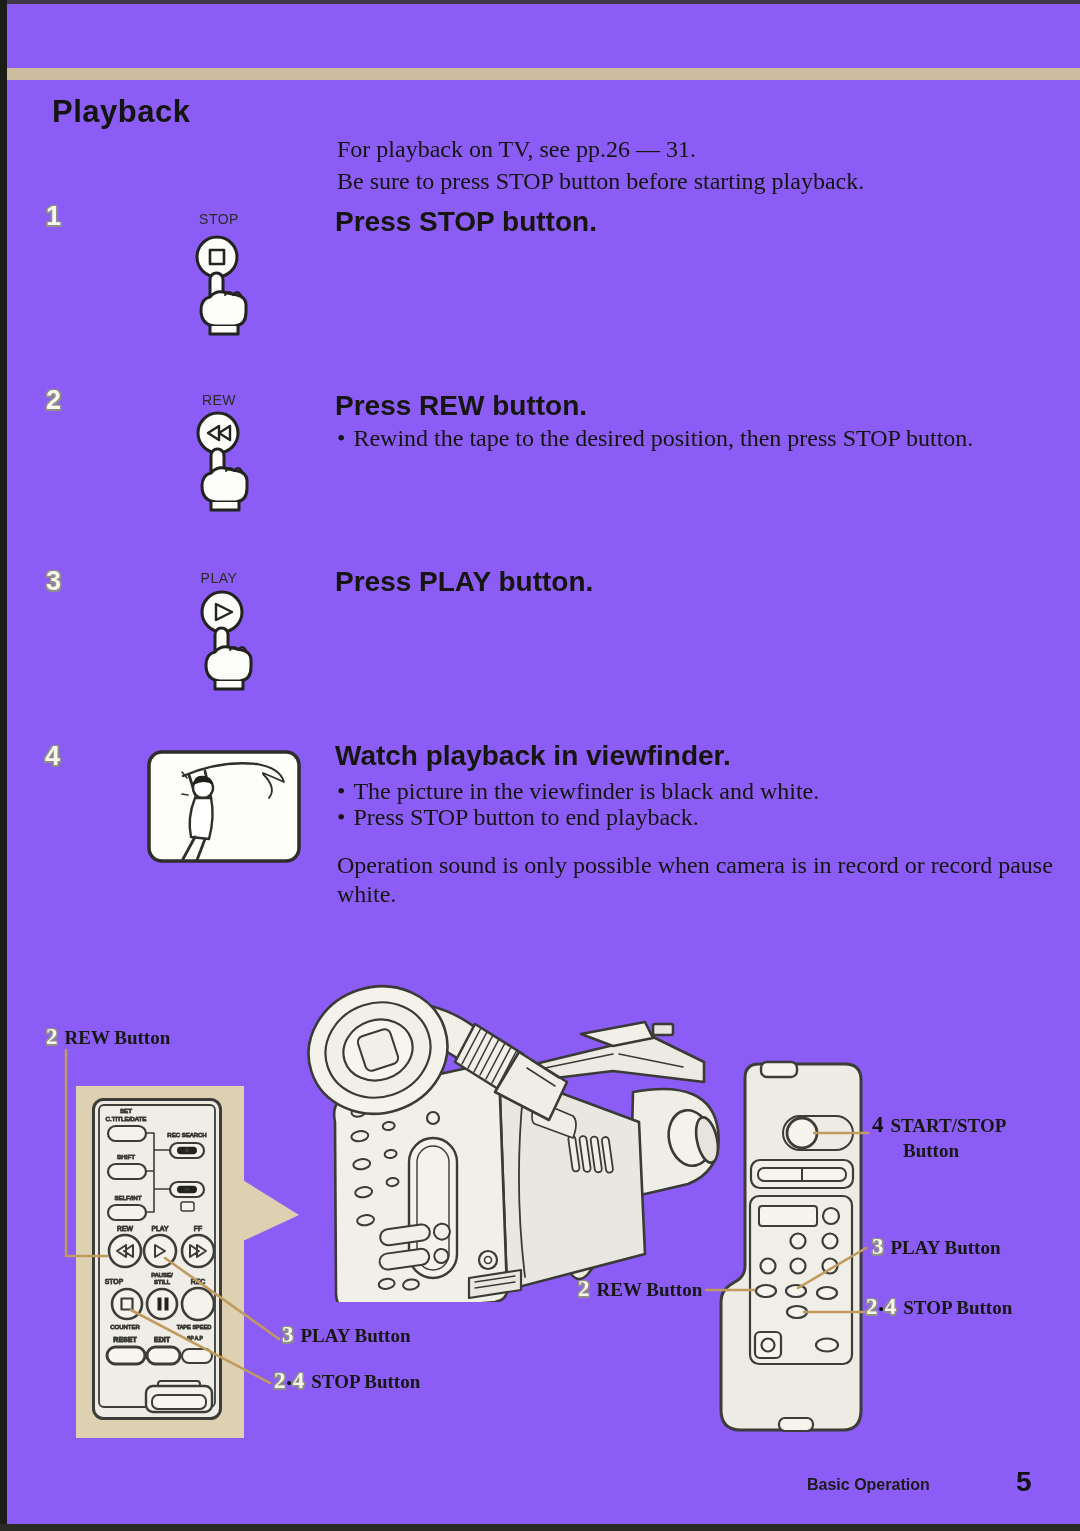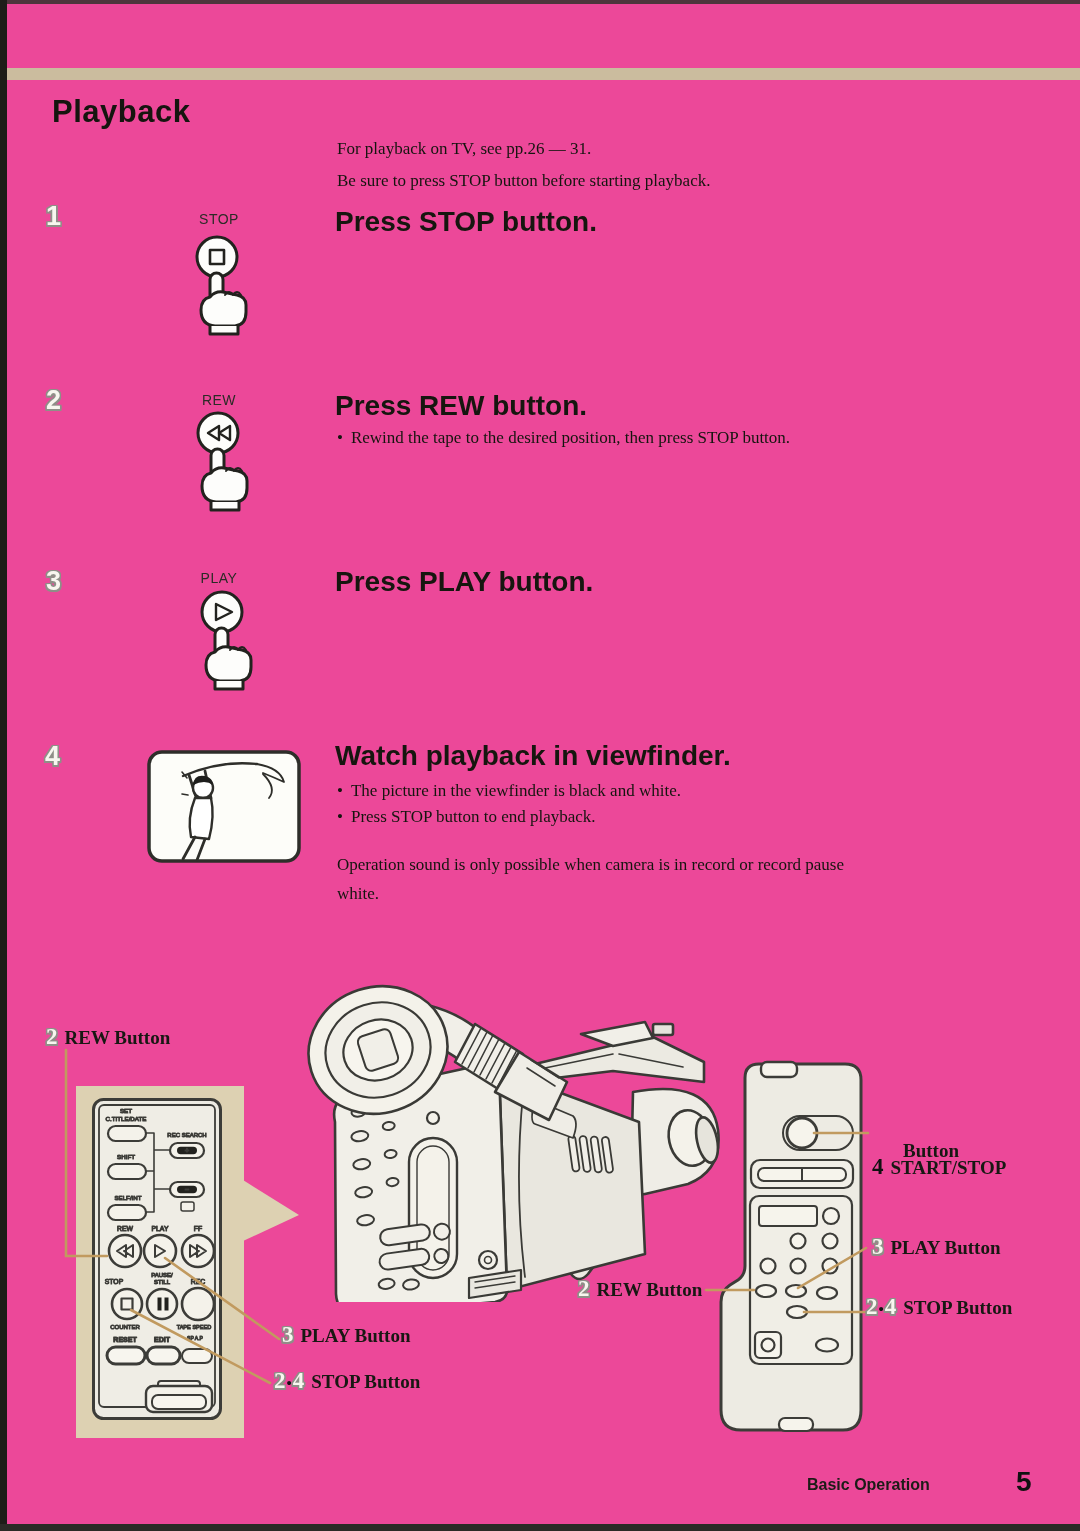--- a/index.html
+++ b/index.html
@@ -1,24 +1,24 @@
 <!DOCTYPE html>
 <html><head>
 <meta charset="utf-8">
 <style>
   html,body{margin:0;padding:0;background:#d8d8d2;}
-  .page{position:relative;width:1080px;height:1531px;background:#ec4899;overflow:hidden;
+  .page{position:relative;width:1080px;height:1531px;background:#8b5cf6;overflow:hidden;
         font-family:"Liberation Sans",sans-serif;}
   .abs{position:absolute;}
   .top-edge{left:0;top:0;width:1080px;height:4px;background:#33332c;opacity:.85;}
   .left-edge{left:0;top:0;width:7px;height:1531px;background:#1d1d18;}
   .bottom-edge{left:0;top:1524px;width:1080px;height:7px;background:#2b2b26;}
   .tan-band{left:0;top:68px;width:1080px;height:12px;background:#cbbc9e;}
   .title{left:52px;top:94px;font-size:31px;font-weight:bold;color:#15150f;letter-spacing:.5px;}
-  .serif{font-family:"Liberation Serif",serif;font-size:17px;color:#15150f;line-height:26px;}
+  .serif{font-family:"Liberation Serif",serif;font-size:24px;color:#15150f;line-height:26px;}
   .h{font-weight:bold;font-size:28px;color:#16160f;}
   .onum{font-weight:bold;color:#f8f6ef;
         text-shadow:-1.5px -1.5px 0 #8f8f88,1.5px -1.5px 0 #8f8f88,-1.5px 1.5px 0 #8f8f88,
                     1.5px 1.5px 0 #8f8f88,-1.5px 0 0 #8f8f88,1.5px 0 0 #8f8f88,
                     0 -1.5px 0 #8f8f88,0 1.5px 0 #8f8f88;}
   .stepnum{font-size:27px;}
   .btn-label{font-size:14px;color:#2b2b26;letter-spacing:.5px;width:90px;text-align:center;}
   .bullet-line{display:flex;gap:8px;}
   .blt{font-family:"Liberation Serif",serif;}
   .dlabel{font-weight:bold;font-size:19px;color:#181813;white-space:nowrap;font-family:Liberation Serif, serif;}
@@ -290,21 +290,21 @@
   </div>
 
   <div class="abs dlabel" style="left:274px;top:1368px">
     <span class="onum" style="margin-right:0">2</span><span class="dot">•</span><span class="onum">4</span><span>STOP Button</span>
   </div>
 
   <div class="abs dlabel" style="left:578px;top:1276px">
     <span class="onum">2</span><span>REW Button</span>
   </div>
 
-  <div class="abs dlabel" style="left:872px;top:1154px">
+  <div class="abs dlabel" style="left:872px;top:1112px">
     <span class="solidnum">4</span><span>START/STOP</span>
   </div>
   <div class="abs dlabel" style="left:903px;top:1140px">
     <span>Button</span>
   </div>
 
   <div class="abs dlabel" style="left:872px;top:1234px">
     <span class="onum">3</span><span>PLAY Button</span>
   </div>
 

